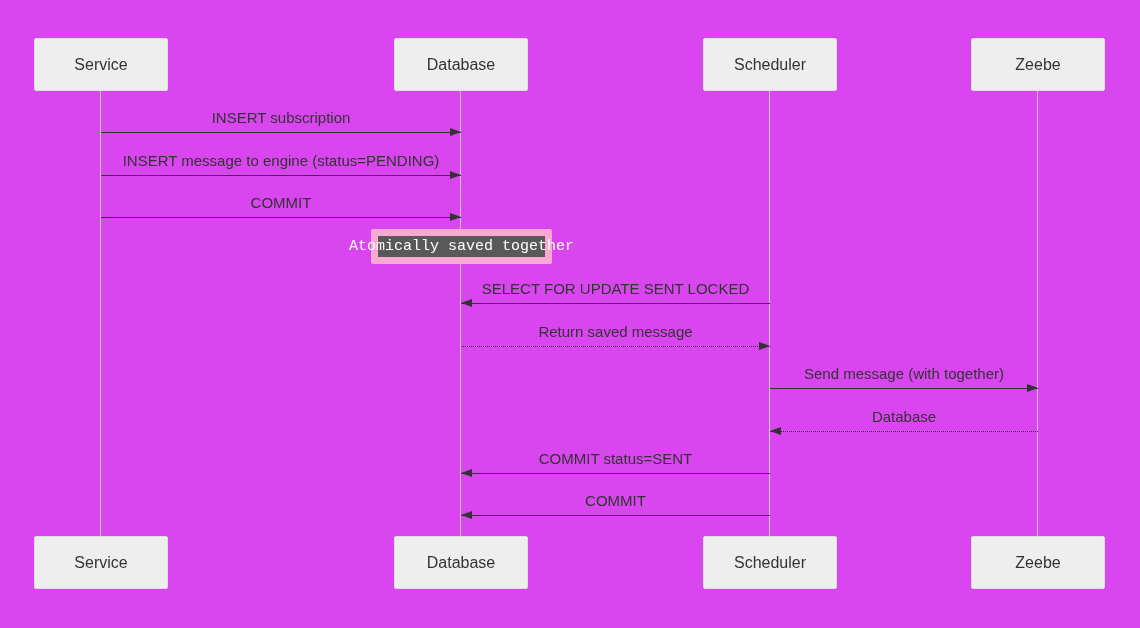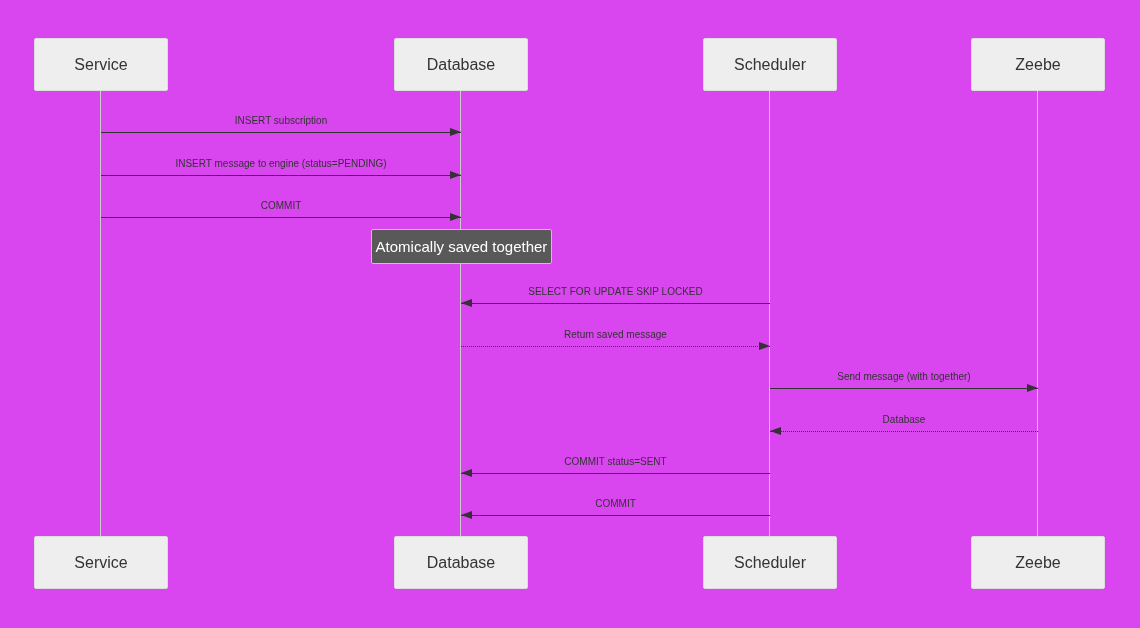--- a/index.html
+++ b/index.html
@@ -31,21 +31,21 @@
     justify-content: center;
     font-size: 16px;
     color: #333333;
   }
   .msg { position: absolute; height: 0; }
   .msg-label {
     position: absolute;
     left: 0; right: 0;
     bottom: 7px;
     text-align: center;
-    font-size: 10px;
+    font-size: 15px;
     color: #333333;
     white-space: nowrap;
   }
   .msg-line {
     position: absolute;
     left: 0; right: 0;
     top: -1px;
     border-top: 1.5px solid #333333;
   }
   .msg-line.dotted { border-top-style: dotted; }
@@ -58,29 +58,30 @@
   }
   .head.right { right: 0; border-left: 11px solid #333333; }
   .head.left  { left: 0;  border-right: 11px solid #333333; }
   .note {
     position: absolute;
     left: 371px;
     top: 229px;
     width: 181px;
     height: 35px;
     background: #595959;
-    border: 1px solid #f9a8d4;
+    border: 7px solid #f9a8d4;
     border-radius: 2px;
     box-sizing: border-box;
     display: flex;
     align-items: center;
     justify-content: center;
     font-size: 15px;
     color: #ffffff;
     white-space: nowrap;
+    font-family: Liberation Mono, monospace;
   }
 </style>
 </head>
 <body>
 
 <div class="canvas">
 
   <div class="lifeline" style="left:100px"></div>
   <div class="lifeline" style="left:460px"></div>
   <div class="lifeline" style="left:769px"></div>
@@ -118,21 +119,21 @@
     <div class="msg-line">
         <span class="head right"></span>
       </div>
   </div>
 
   <div class="note">
     <span>Atomically saved together</span>
   </div>
 
   <div class="msg" style="left:461px; width:309px; top:304px">
-    <div class="msg-label">SELECT FOR UPDATE SKIP LOCKED</div>
+    <div class="msg-label">SELECT FOR UPDATE SENT LOCKED</div>
     <div class="msg-line">
         <span class="head left"></span>
       </div>
   </div>
 
   <div class="msg" style="left:461px; width:309px; top:347px">
     <div class="msg-label">Return saved message</div>
     <div class="msg-line dotted">
         <span class="head right"></span>
       </div>

